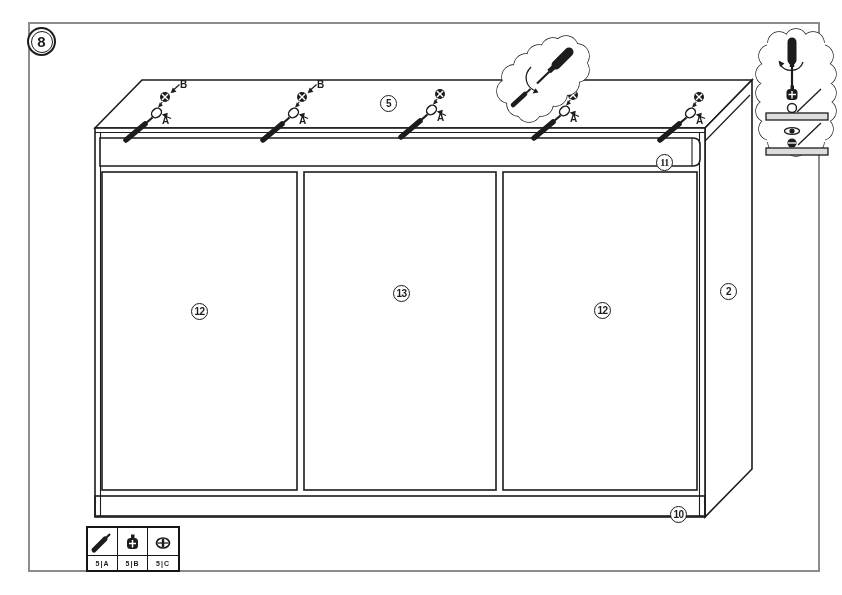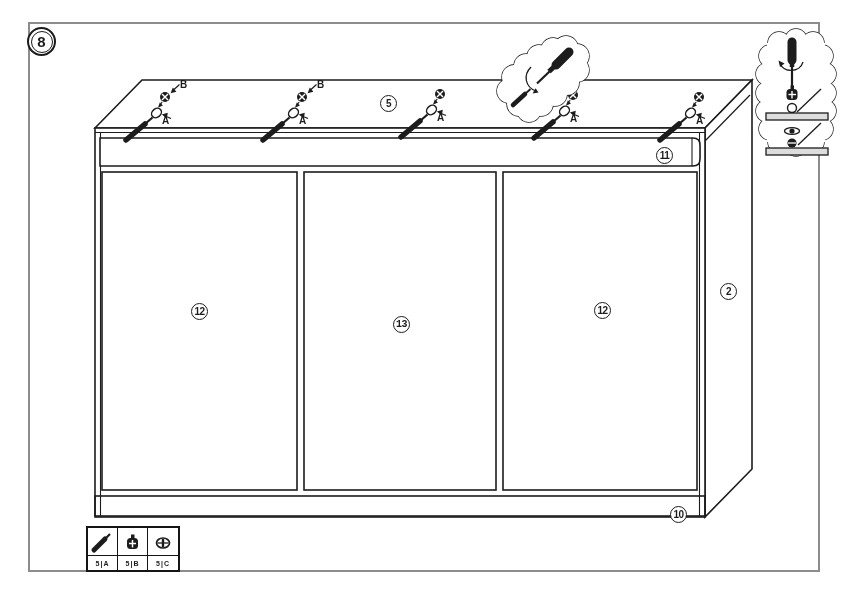--- a/index.html
+++ b/index.html
@@ -207,23 +207,23 @@
       <line x1="821" y1="123" x2="798" y2="145" stroke="#1c1c1c" stroke-width="1.3"></line>
       <rect x="766" y="148" width="62" height="7" fill="#ddd" stroke="#1c1c1c" stroke-width="1.3"></rect>
     </g>
   </svg>
 
   <div class="step-badge">
     <div class="step-badge-inner">8</div>
   </div>
 
   <div class="badge" style="left:380px;top:95px;">5</div>
-  <div class="badge" style="left:656px;top:147px;">11</div>
+  <div class="badge" style="left:656px;top:154px;font-family:Liberation Serif, serif;">11</div>
   <div class="badge" style="left:191px;top:303px;">12</div>
-  <div class="badge" style="left:393px;top:316px;font-family:Liberation Mono, monospace;">13</div>
+  <div class="badge" style="left:393px;top:285px;">13</div>
   <div class="badge" style="left:594px;top:302px;">12</div>
   <div class="badge" style="left:720px;top:283px;">2</div>
   <div class="badge" style="left:670px;top:506px;">10</div>
 
   <div class="letter" style="left:162px;top:114px;">A</div>
   <div class="letter" style="left:299px;top:114px;">A</div>
   <div class="letter" style="left:437px;top:111px;">A</div>
   <div class="letter" style="left:570px;top:112px;">A</div>
   <div class="letter" style="left:696px;top:114px;">A</div>
   <div class="letter" style="left:180px;top:78px;">B</div>

